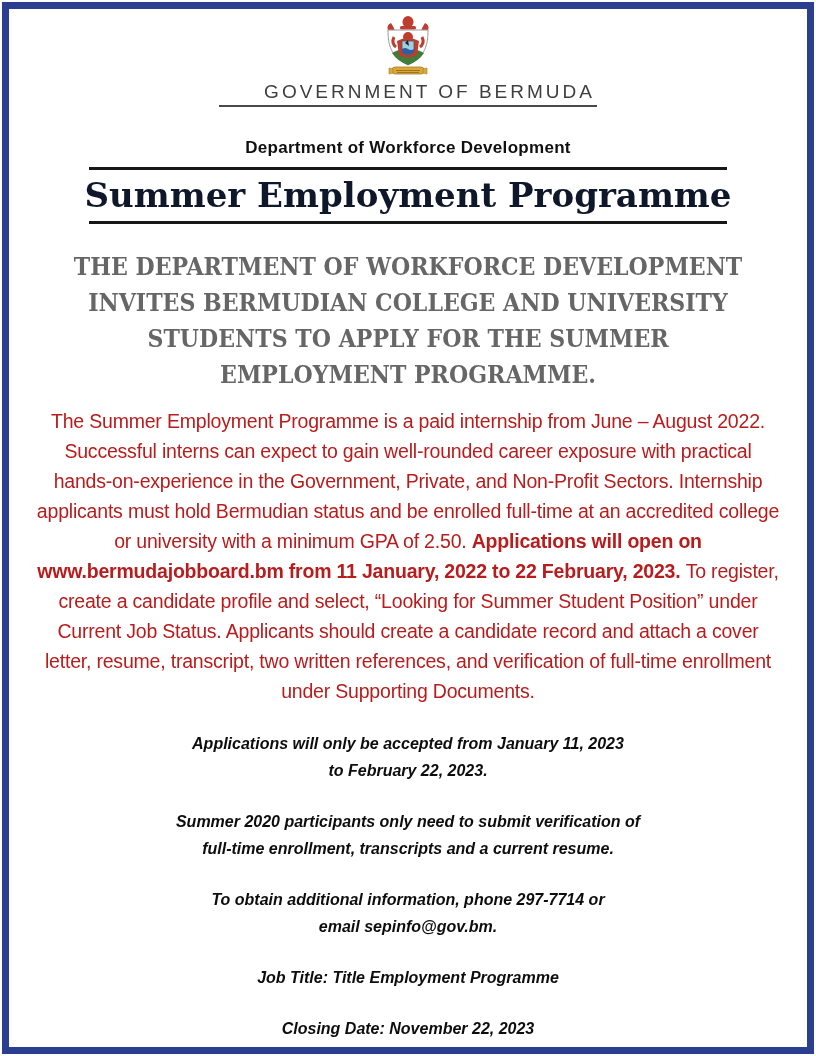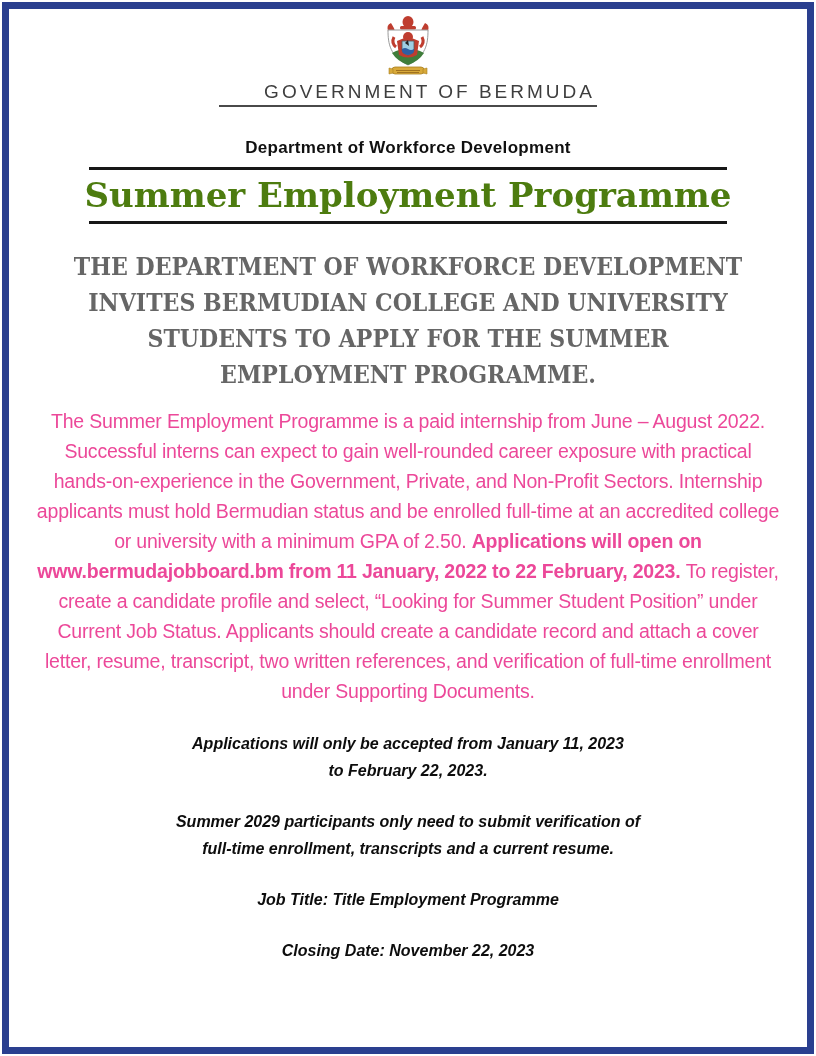--- a/index.html
+++ b/index.html
@@ -42,41 +42,41 @@
   .title-block { margin-top: 10px; }
   .thick-rule {
     width: 638px; height: 3px;
     background: #171717;
     margin: 0 auto;
   }
   .main-title {
     font-family: "DejaVu Serif", serif;
     font-weight: bold;
     font-size: 34px;
-    color: #4d7c0f;
+    color: #0f172a;
     margin: 5px 0 6px;
     line-height: 40px;
   }
   .headline {
     font-family: "DejaVu Serif", serif;
     font-weight: bold;
     font-size: 24px;
     color: #666666;
     line-height: 36px;
     white-space: pre-line;
     margin: 25px auto 0;
     transform: scaleX(0.92);
     transform-origin: 50% 0;
   }
   .body-par {
     width: 744px;
     margin: 13px auto 0;
     font-size: 19.5px;
     line-height: 30px;
-    color: #ec4899;
+    color: #b91c1c;
     letter-spacing: -0.2px;
   }
   .body-par .b { font-weight: bold; }
   .note {
     font-weight: bold;
     font-style: italic;
     font-size: 16px;
     line-height: 27px;
     color: #0d0d0d;
     white-space: pre-line;
@@ -130,18 +130,20 @@
 
   <div class="headline">THE DEPARTMENT OF WORKFORCE DEVELOPMENT
 INVITES BERMUDIAN COLLEGE AND UNIVERSITY
 STUDENTS TO APPLY FOR THE SUMMER
 EMPLOYMENT PROGRAMME.</div>
 
   <p class="body-par" id="body-paragraph"><span>The Summer Employment Programme is a paid internship from June – August 2022. Successful interns can expect to gain well-rounded career exposure with practical hands-on-experience in the Government, Private, and Non-Profit Sectors. Internship applicants must hold Bermudian status and be enrolled full-time at an accredited college or university with a minimum GPA of 2.50. </span><span class="b">Applications will open on www.bermudajobboard.bm from 11 January, 2022 to 22 February, 2023. </span><span>To register, create a candidate profile and select, “Looking for Summer Student Position” under Current Job Status. Applicants should create a candidate record and attach a cover letter, resume, transcript, two written references, and verification of full-time enrollment under Supporting Documents.</span></p>
 
   <div class="note">Applications will only be accepted from January 11, 2023
 to February 22, 2023.</div>
-  <div class="note">Summer 2029 participants only need to submit verification of
+  <div class="note">Summer 2020 participants only need to submit verification of
 full-time enrollment, transcripts and a current resume.</div>
+  <div class="note">To obtain additional information, phone 297-7714 or
+email sepinfo@gov.bm.</div>
   <div class="note">Job Title: Title Employment Programme</div>
   <div class="note">Closing Date: November 22, 2023</div>
 
 </div>
 
 </body></html>

